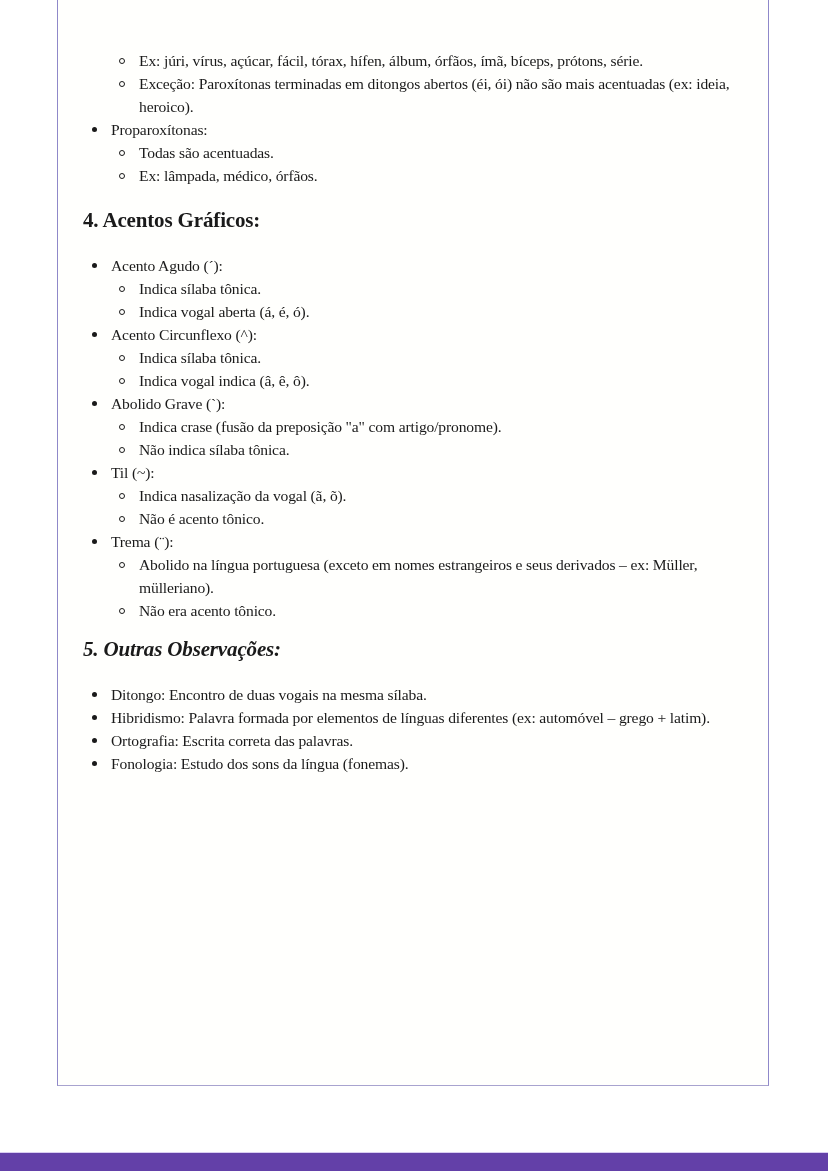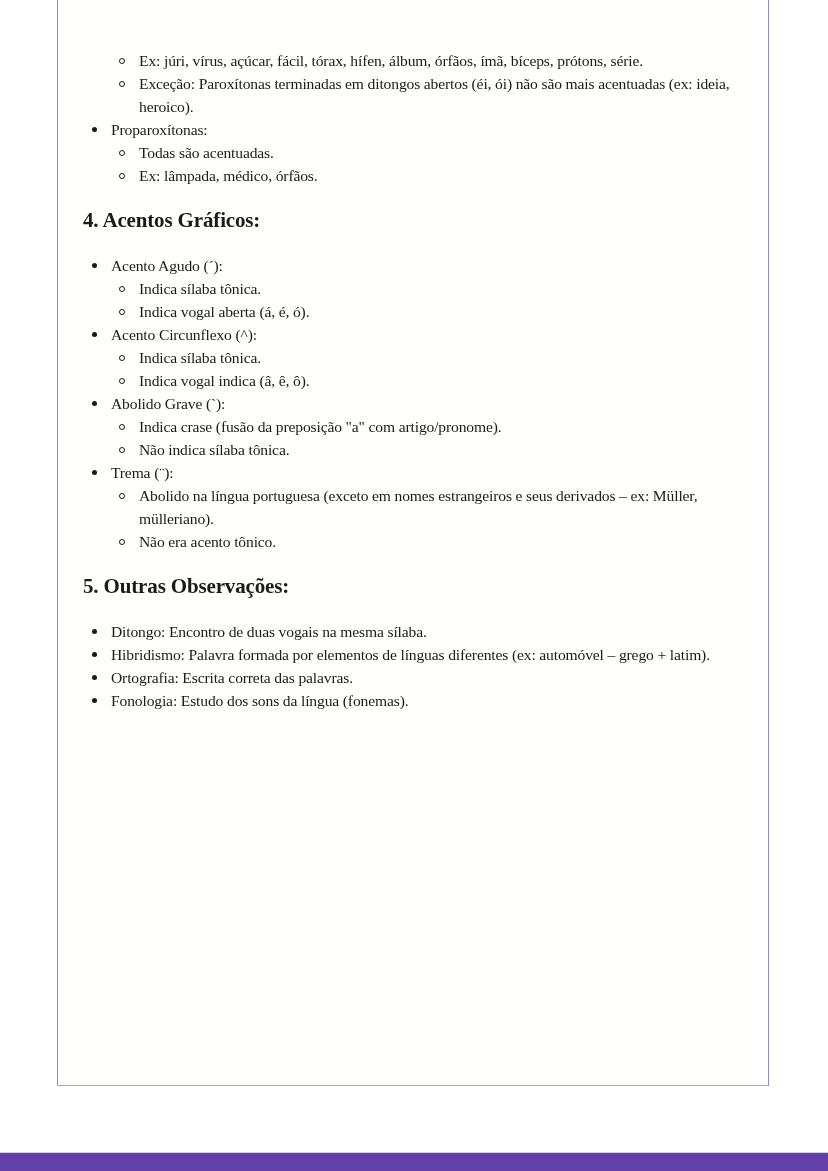--- a/index.html
+++ b/index.html
@@ -70,21 +70,21 @@
     }
     .l2.nested > li { padding-left: 28px; }
     .l2.nested > li > .bullet { left: 8px; }
     .heading {
       font-weight: bold;
       margin: 0;
       font-size: 21px;
       line-height: 23px;
     }
     .h4 { margin-top: 22px; margin-bottom: 22px; }
-    .h5 { margin-top: 22px; margin-bottom: 22px; }
+    .h5 { margin-top: 16px; margin-bottom: 22px; font-style: italic; }
     .footer-bar {
       position: absolute;
       left: 0;
       top: 1152px;
       width: 828px;
       height: 19px;
       background: #6340a8;
       border-top: 1.5px solid #d9cdf2;
       box-sizing: border-box;
     }
@@ -146,20 +146,28 @@
     <li>
       <span class="bullet"></span>
       <span>Abolido Grave (`):</span>
       <ul class="l2 nested">
         <li><span class="bullet"></span><span>Indica crase (fusão da preposição "a" com artigo/pronome).</span></li>
         <li><span class="bullet"></span><span>Não indica sílaba tônica.</span></li>
       </ul>
     </li>
     <li>
       <span class="bullet"></span>
+      <span>Til (~):</span>
+      <ul class="l2 nested">
+        <li><span class="bullet"></span><span>Indica nasalização da vogal (ã, õ).</span></li>
+        <li><span class="bullet"></span><span>Não é acento tônico.</span></li>
+      </ul>
+    </li>
+    <li>
+      <span class="bullet"></span>
       <span>Trema (¨):</span>
       <ul class="l2 nested">
         <li><span class="bullet"></span><span>Abolido na língua portuguesa (exceto em nomes estrangeiros e seus derivados – ex: Müller, mülleriano).</span></li>
         <li><span class="bullet"></span><span>Não era acento tônico.</span></li>
       </ul>
     </li>
   </ul>
 
   <p class="heading h5">5. Outras Observações:</p>
 

